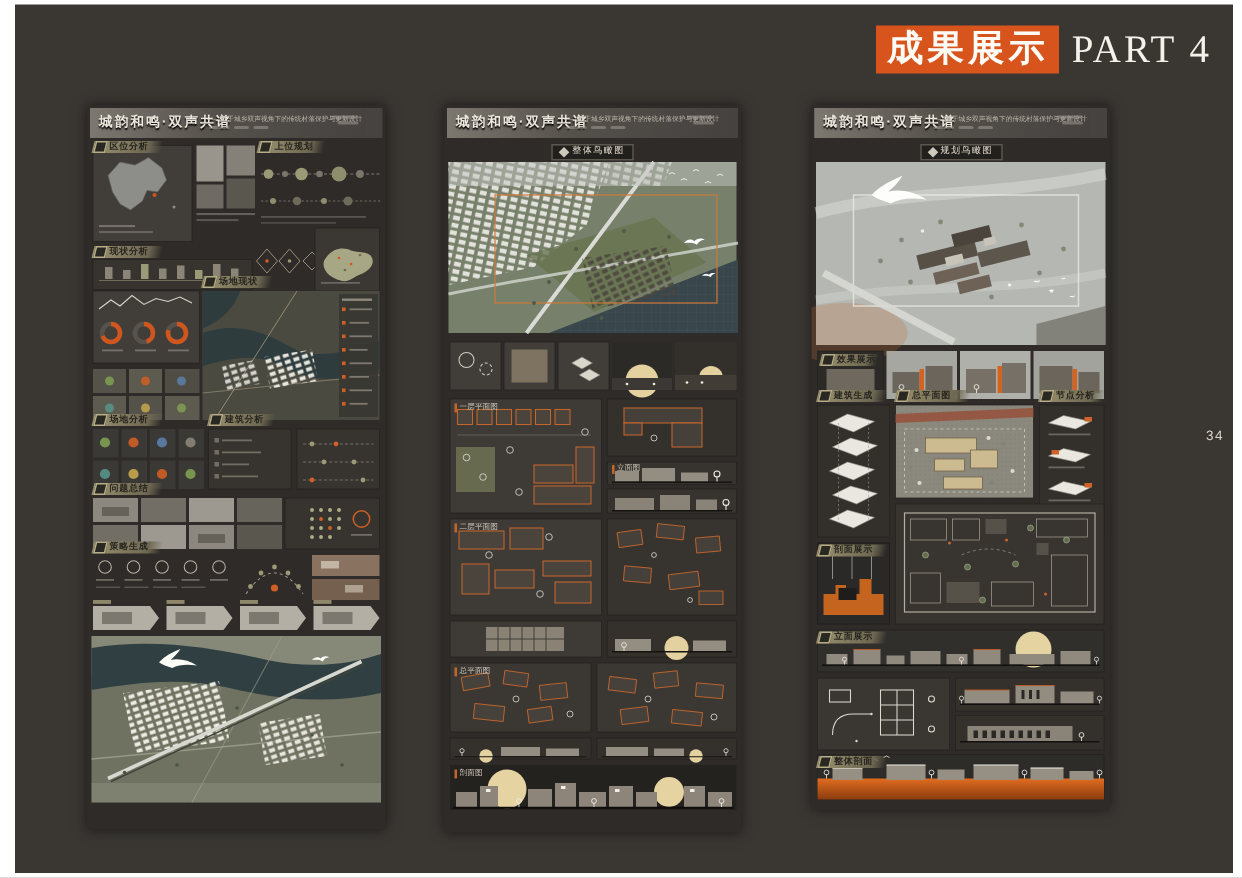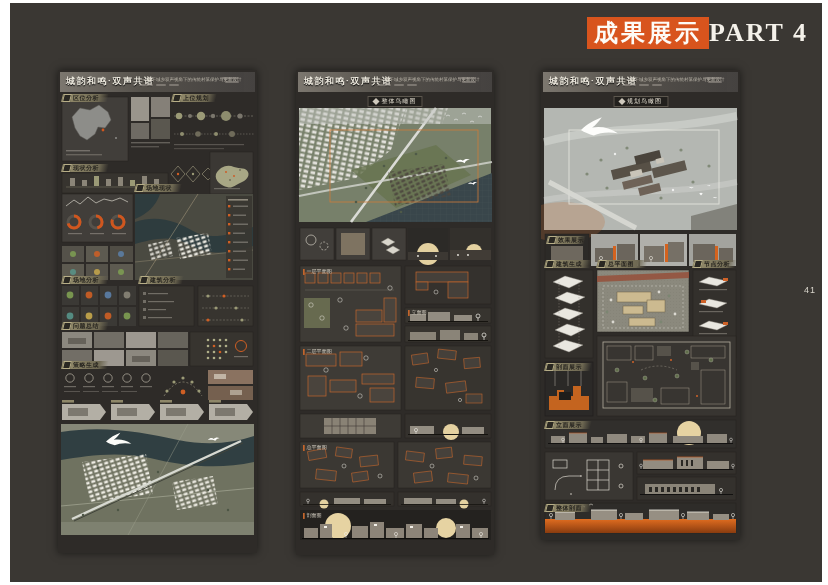--- a/index.html
+++ b/index.html
@@ -1,24 +1,24 @@
 <!DOCTYPE html>
 <html><head>
 <meta charset="utf-8">
 <style>
   html,body{margin:0;padding:0;background:#fff;}
   #canvas{position:relative;width:828px;height:585px;background:#ffffff;overflow:hidden;
           font-family:"Liberation Sans",sans-serif;}
   #slab{position:absolute;left:10px;top:3px;width:812px;height:579px;background:#3a3733;}
 
   
-  .page-title{position:absolute;top:17px;right:20px;display:flex;align-items:center;gap:0;}
+  .page-title{position:absolute;top:17px;right:20px;display:flex;align-items:center;gap:8px;}
   .pt-cn{display:inline-block;background:#d8541d;color:#fdfbf6;font-family:"Liberation Serif",serif;
          font-weight:bold;font-size:24px;line-height:30px;padding:1px 7px;letter-spacing:3px;}
-  .pt-en{color:#f4f1ea;font-family:"Liberation Serif",serif;font-weight:bold;font-size:26px;letter-spacing:2px;}
+  .pt-en{color:#f4f1ea;font-family:"Liberation Serif",serif;font-weight:normal;font-size:26px;letter-spacing:2px;}
   .page-num{position:absolute;top:285px;right:12px;color:#d9d5cc;font-size:9px;letter-spacing:1px;}
 
   
   .board{position:absolute;background:#2e2b28;box-shadow:0 0 8px rgba(0,0,0,.55);}
   .board svg{position:absolute;left:0;top:0;}
   .bhead{position:absolute;left:2px;top:2px;right:13px;height:20px;
          background:linear-gradient(90deg,#7c776f,#55514b 45%,#454240);z-index:3;}
   .btitle{position:absolute;left:6px;top:3px;font-weight:bold;font-size:9px;color:#ece8dd;
           letter-spacing:1.5px;text-shadow:0 1px 1px #000;white-space:nowrap;}
   .bsub{position:absolute;left:78px;top:4px;font-size:6px;color:#bdb8ac;transform:scale(.75);
@@ -84,21 +84,21 @@
   </defs>
 </svg>
 
 <div id="canvas">
   <div id="slab"></div>
 
   <div class="page-title">
     <span class="pt-cn">成果展示</span>
     <span class="pt-en">PART 4</span>
   </div>
-  <div class="page-num">41</div>
+  <div class="page-num">34</div>
 
   <div class="board" style="left:58px;top:70px;width:199px;height:483px;">
     <svg width="199" height="483" viewBox="0 0 199 483">
       <rect x="2" y="2" width="195" height="20" fill="url(#hdr)"></rect>
 
       <g>
         <rect x="4" y="27" width="66" height="64" fill="#413e3a" stroke="#24221f" stroke-width=".5"></rect>
         <path d="M14 47 l8 -9 10 2 9 -5 9 7 3 8 -6 8 -7 -1 -3 7 -8 6 -7 -4 -5 -8 Z" fill="#8d8d89" stroke="#5f5d58" stroke-width=".5"></path>
         <circle cx="58" cy="68" r="1" fill="#8d8d89"></circle>
         <circle cx="45" cy="60" r="1.4" fill="#d0561e"></circle>

